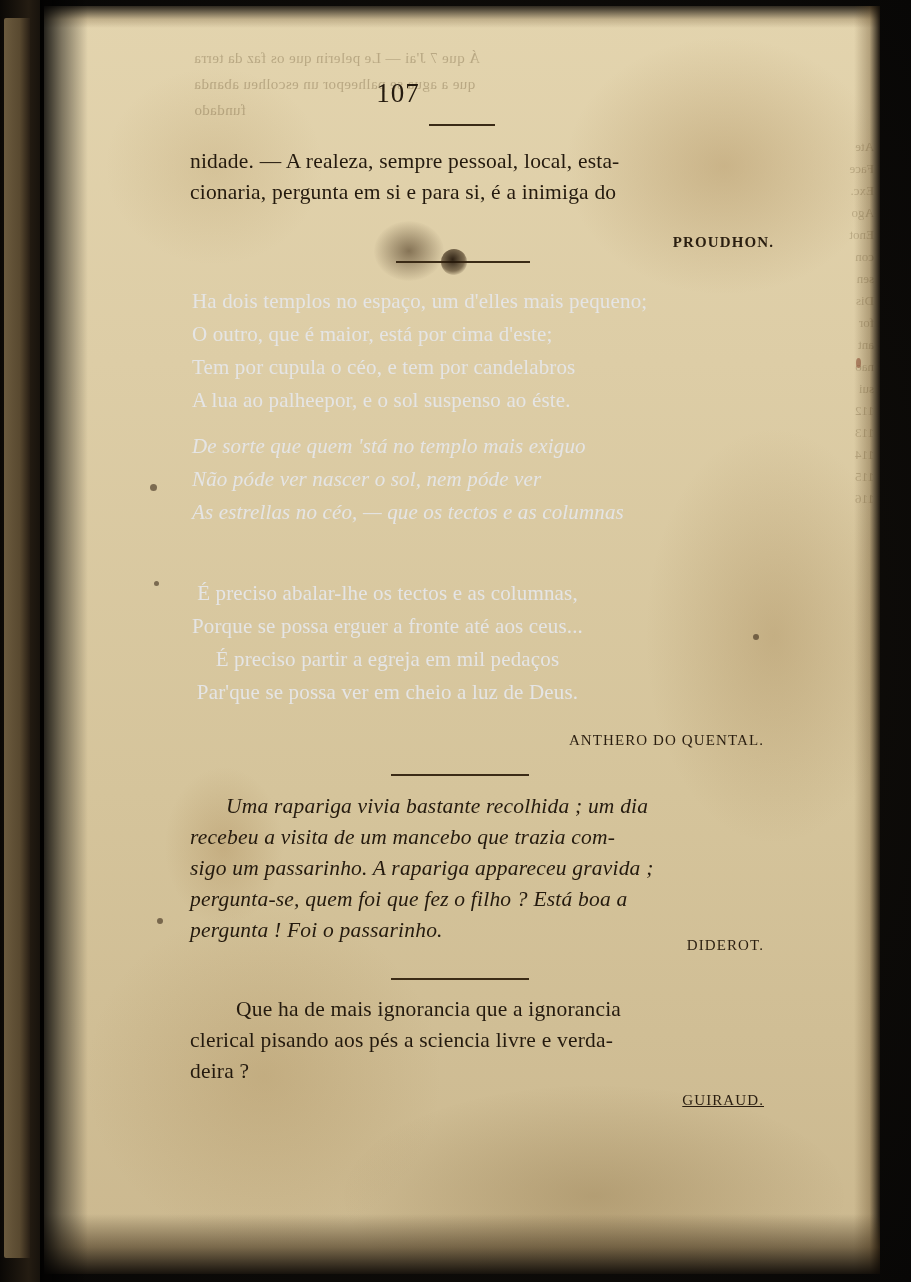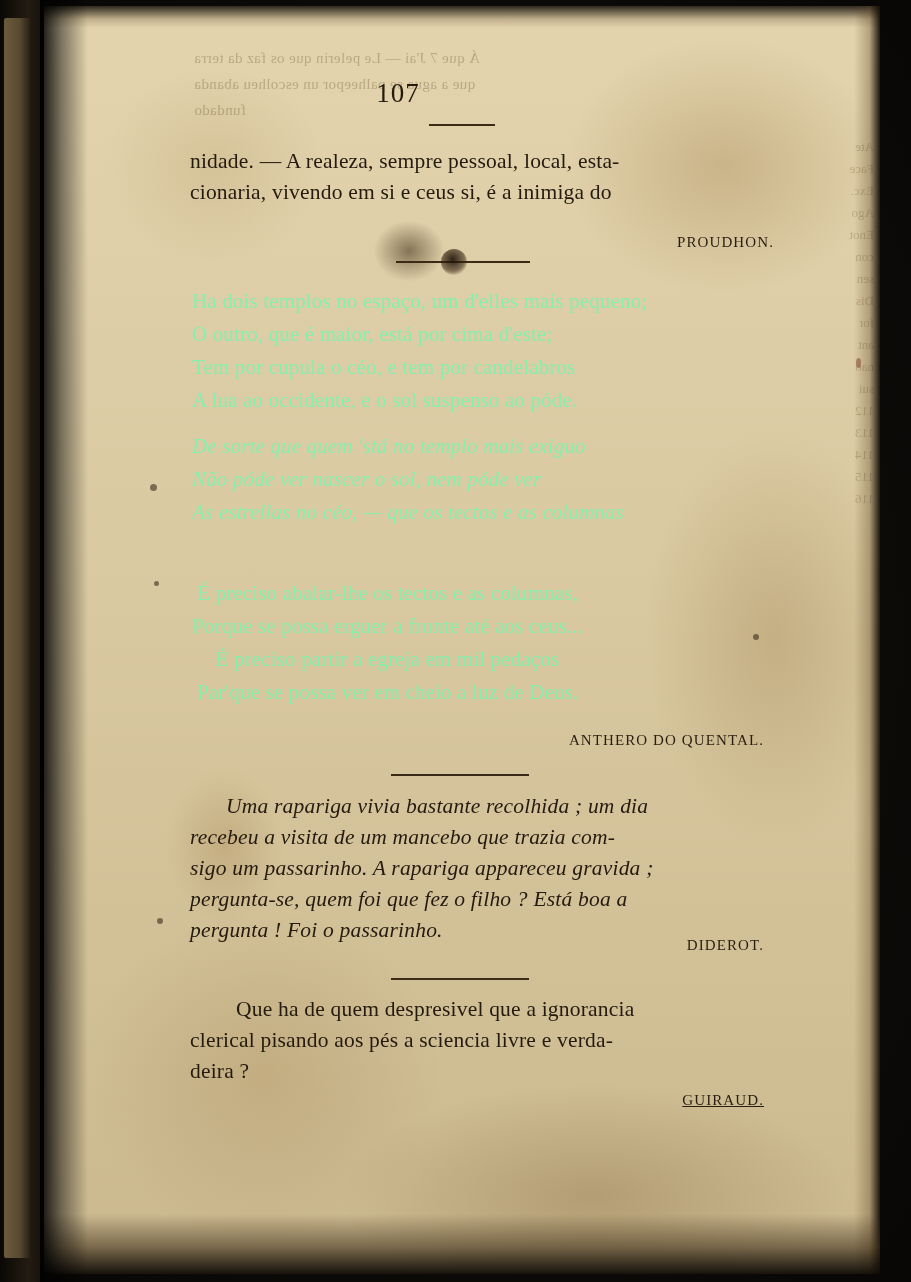--- a/index.html
+++ b/index.html
@@ -196,21 +196,21 @@
     width: 26px; height: 26px;
     border-radius: 50%;
     background: radial-gradient(circle at 45% 40%, rgba(32,20,8,.92), rgba(52,34,14,.55) 55%, rgba(70,48,20,0) 78%);
     z-index: 5;
   }
 
   .poem {
     position: absolute;
     font-size: 21px;
     line-height: 33px;
-    color: #86efac;
+    color: #e5e5e5;
     letter-spacing: .15px;
   }
   .poem div { white-space: nowrap; }
 
   
   .speck {
     position: absolute;
     background: rgba(45,30,14,.55);
     border-radius: 50%;
   }
@@ -258,32 +258,32 @@
 115
 116</div>
 
     <div class="content">
 
       <div class="folio">107</div>
       <div class="rule-short"></div>
 
       <div class="para" style="left:146px; top:140px; width:620px;">
         <div>nidade. — A realeza, sempre pessoal, local, esta-</div>
-        <div>cionaria, vivendo em si e ceus si, é a inimiga do</div>
-      </div>
-      <div class="attrib" style="left:400px; top:228px; width:330px;">PROUDHON.</div>
+        <div>cionaria, pergunta em si e para si, é a inimiga do</div>
+      </div>
+      <div class="attrib" style="left:400px; top:228px; width:330px;font-weight:bold;">PROUDHON.</div>
 
       <div class="divider" style="left:352px; top:255px; width:134px;"></div>
       <div class="ink-blot"></div>
 
       <div class="poem" style="left:148px; top:279px;">
         <div>Ha dois templos no espaço, um d'elles mais pequeno;</div>
         <div>O outro, que é maior, está por cima d'este;</div>
         <div>Tem por cupula o céo, e tem por candelabros</div>
-        <div>A lua ao occidente, e o sol suspenso ao póde.</div>
+        <div>A lua ao palheepor, e o sol suspenso ao éste.</div>
       </div>
 
       <div class="poem" style="left:148px; top:424px;font-style:italic;">
         <div>De sorte que quem 'stá no templo mais exiguo</div>
         <div>Não póde ver nascer o sol, nem póde ver</div>
         <div>As estrellas no céo, — que os tectos e as columnas</div>
       </div>
 
       <div class="poem" style="left:148px; top:571px;text-align:center;">
         <div>É preciso abalar-lhe os tectos e as columnas,</div>
@@ -301,21 +301,21 @@
         <div>recebeu a visita de um mancebo que trazia com-</div>
         <div>sigo um passarinho. A rapariga appareceu gravida ;</div>
         <div>pergunta-se, quem foi que fez o filho ? Está boa a</div>
         <div>pergunta ! Foi o passarinho.</div>
       </div>
       <div class="attrib" style="left:380px; top:931px; width:340px;">DIDEROT.</div>
 
       <div class="divider" style="left:347px; top:972px; width:138px;"></div>
 
       <div class="para" style="left:146px; top:988px;">
-        <div style="text-indent:46px;">Que ha de quem despresivel que a ignorancia</div>
+        <div style="text-indent:46px;">Que ha de mais ignorancia que a ignorancia</div>
         <div>clerical pisando aos pés a sciencia livre e  verda-</div>
         <div>deira ?</div>
       </div>
       <div class="attrib" style="left:380px; top:1086px; width:340px;text-decoration:underline;">GUIRAUD.</div>
 
     </div>
 
     <div class="speck" style="left:106px; top:478px; width:7px; height:7px;"></div>
     <div class="speck" style="left:110px; top:575px; width:5px; height:5px;"></div>
     <div class="speck" style="left:113px; top:912px; width:6px; height:6px;"></div>

